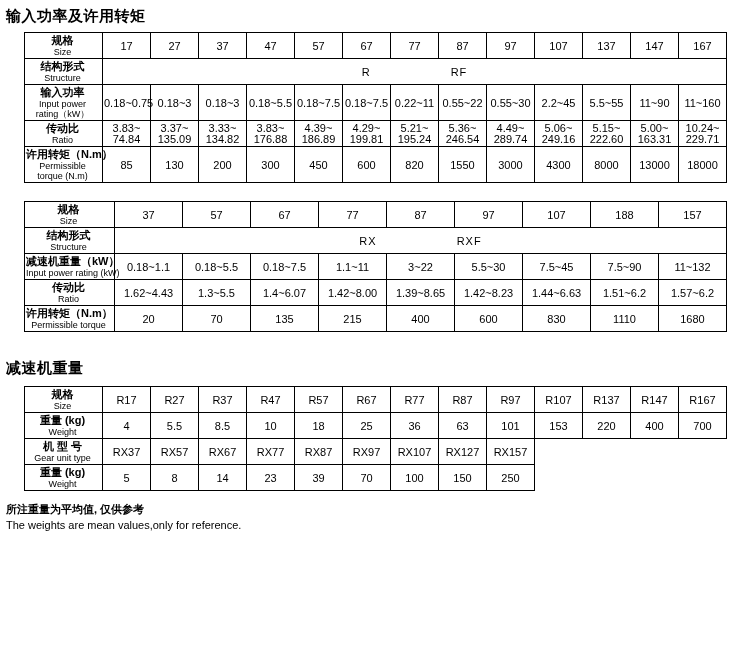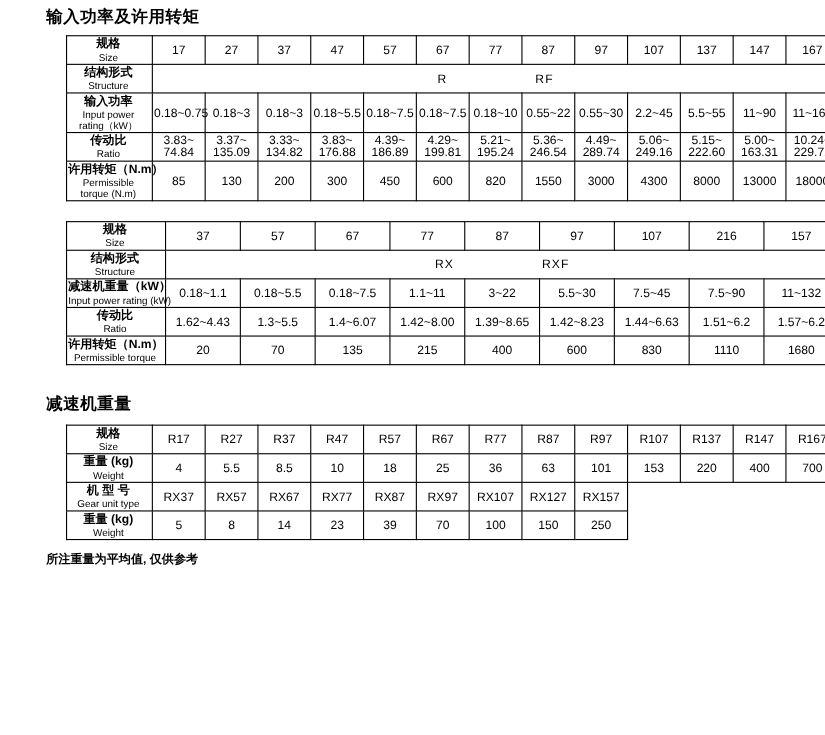--- a/index.html
+++ b/index.html
@@ -11,21 +11,20 @@
     width: 750px;
     height: 668px;
     font-family: "Liberation Sans", sans-serif;
     color: #000000;
     position: relative;
     overflow: hidden;
   }
   .page {
     padding: 6px 12px 0 0;
     box-sizing: border-box;
-    margin-left: 36px;
   }
   .heading {
     margin: 0 0 0 6px;
   }
   .heading .cn {
     font-size: 15px;
     font-weight: bold;
     line-height: 20px;
     letter-spacing: 0.5px;
   }
@@ -161,21 +160,21 @@
           <span class="cn">输入功率</span>
           <span class="en">Input power</span>
           <span class="en">rating（kW）</span>
         </td>
         <td>0.18~0.75</td>
         <td>0.18~3</td>
         <td>0.18~3</td>
         <td>0.18~5.5</td>
         <td>0.18~7.5</td>
         <td>0.18~7.5</td>
-        <td>0.18~10</td>
+        <td>0.22~11</td>
         <td>0.55~22</td>
         <td>0.55~30</td>
         <td>2.2~45</td>
         <td>5.5~55</td>
         <td>11~90</td>
         <td>11~160</td>
       </tr>
       <tr>
         <td class="lbl">
           <span class="cn">传动比</span>
@@ -276,21 +275,21 @@
           <span class="cn">规格</span>
           <span class="en">Size</span>
         </td>
         <td class="big">37</td>
         <td class="big">57</td>
         <td class="big">67</td>
         <td class="big">77</td>
         <td class="big">87</td>
         <td class="big">97</td>
         <td class="big">107</td>
-        <td class="big">216</td>
+        <td class="big">188</td>
         <td class="big">157</td>
       </tr>
       <tr>
         <td class="lbl">
           <span class="cn">结构形式</span>
           <span class="en">Structure</span>
         </td>
         <td colspan="9" class="struct">
           <div class="struct-inner">
             <span class="s1">RX</span>
@@ -442,15 +441,16 @@
         <td style="border:none"></td>
         <td style="border:none"></td>
         <td style="border:none"></td>
         <td style="border:none"></td>
       </tr>
     </tbody>
   </table>
 
   <div class="footnote">
     <div class="fn-cn">所注重量为平均值, 仅供参考</div>
+    <div class="fn-en">The weights are mean values,only for reference.</div>
   </div>
 
 </div>
 
 </body></html>

